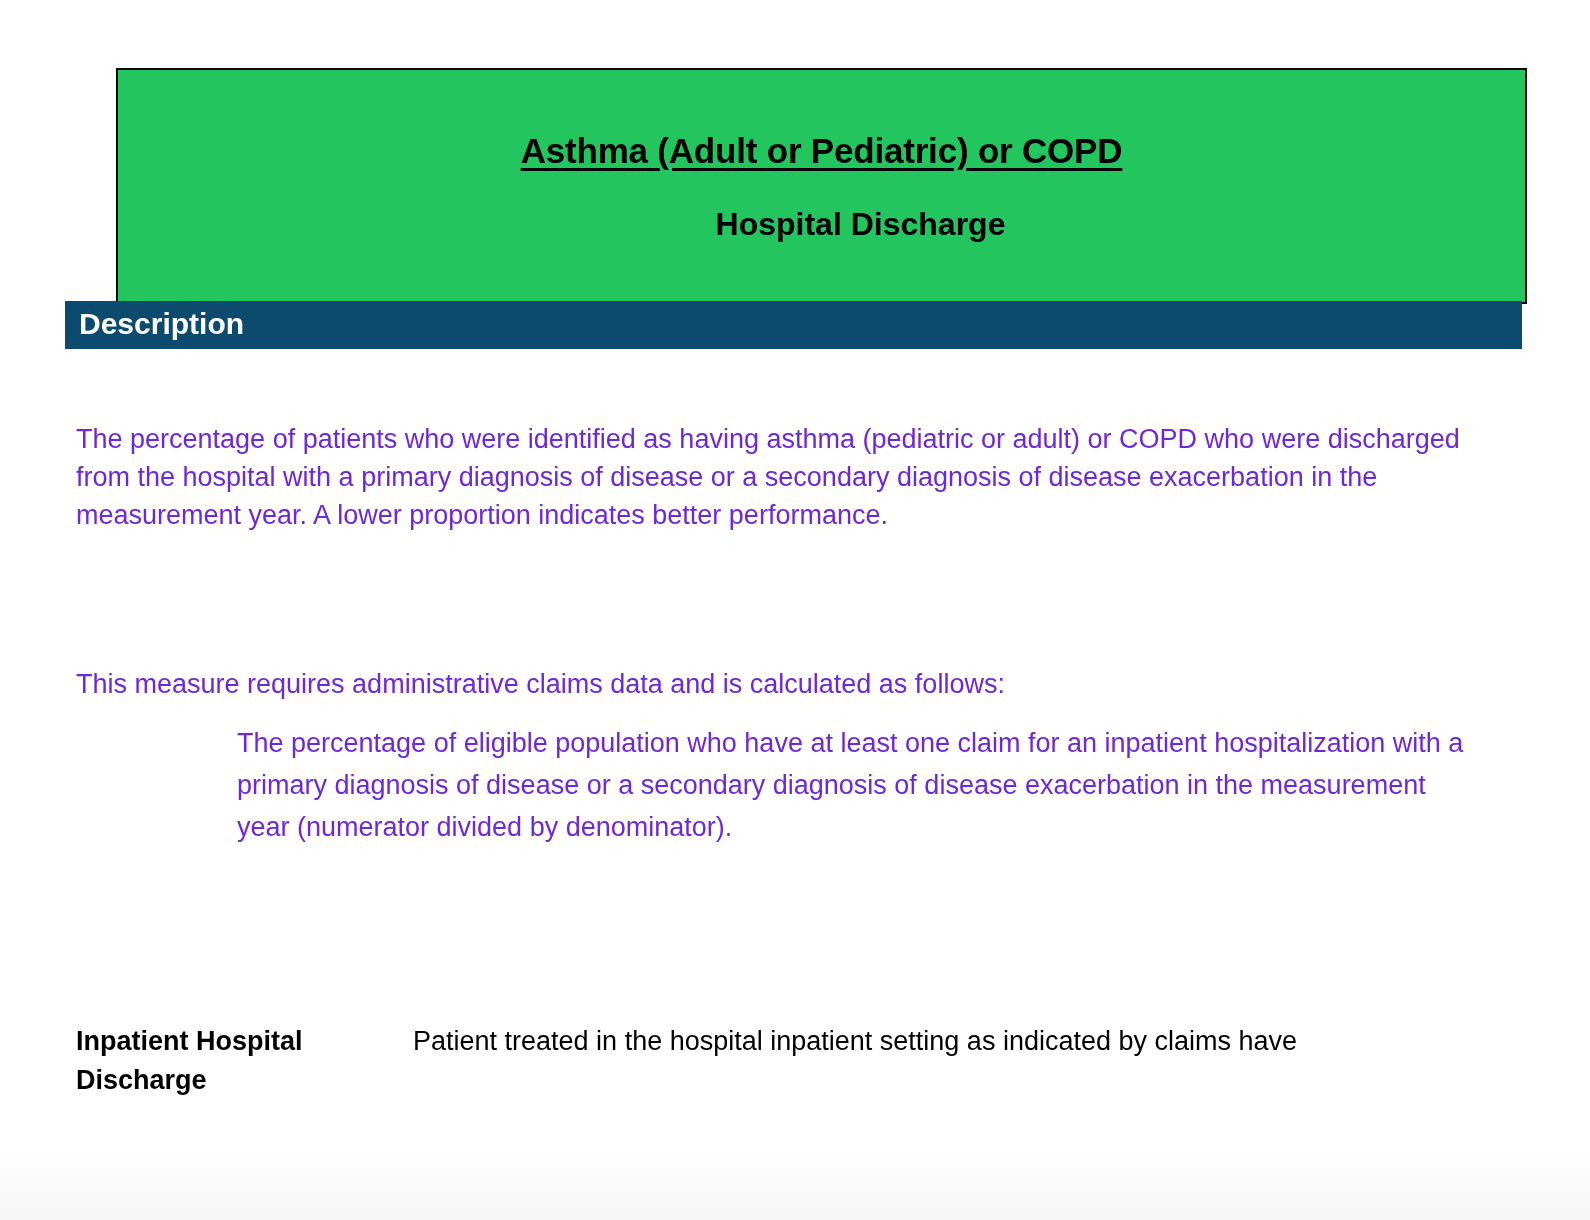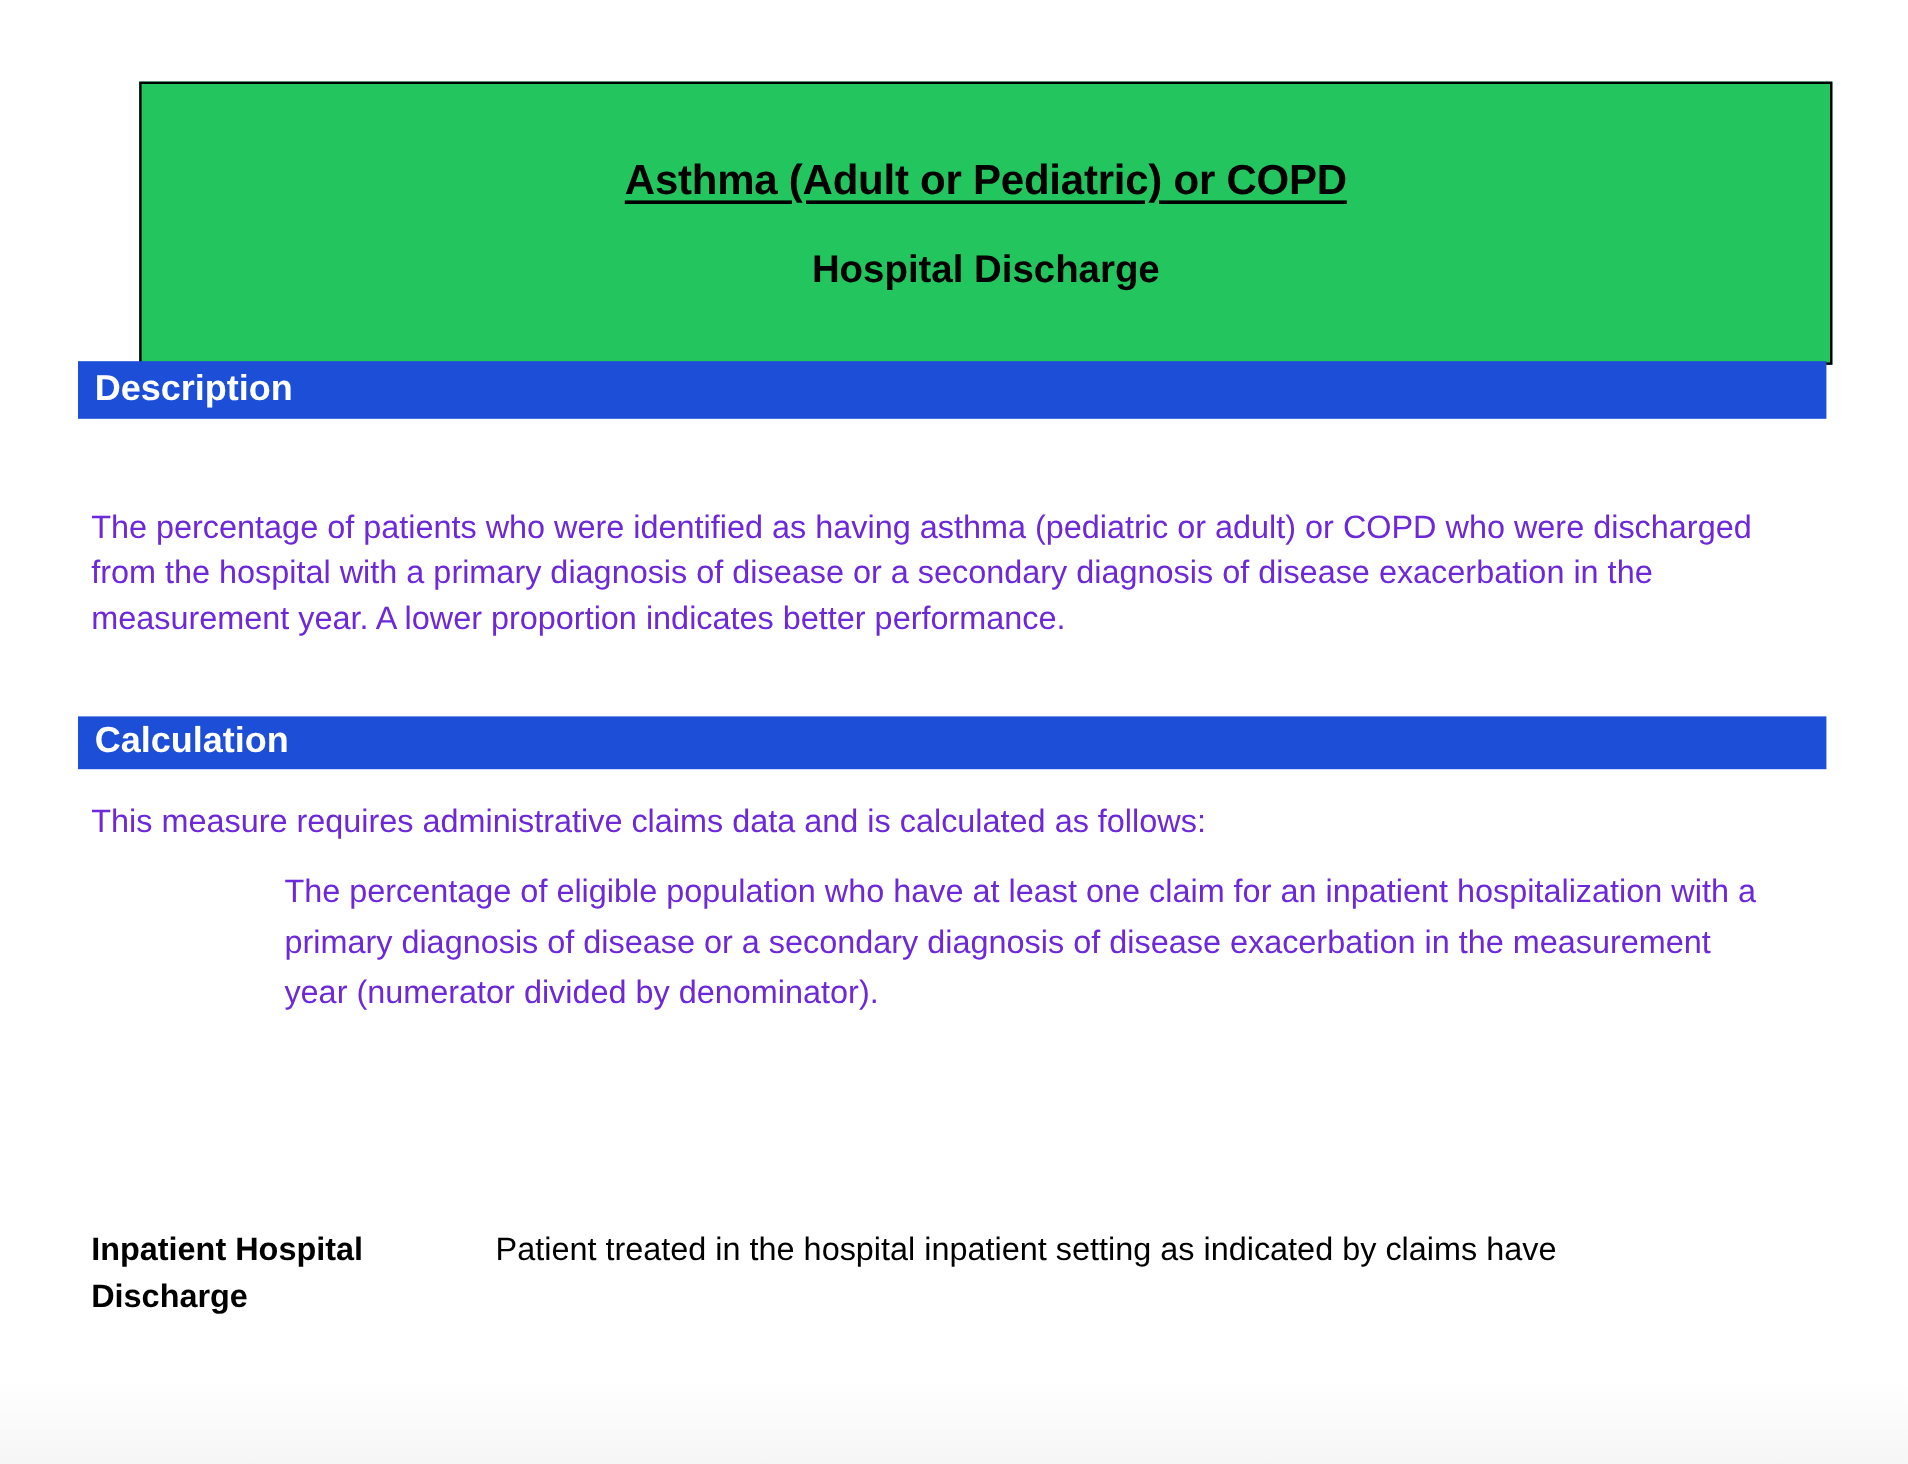--- a/index.html
+++ b/index.html
@@ -68,28 +68,29 @@
   }
   .title-sub {
     position: absolute;
     left: 0;
     top: 137px;
     width: 100%;
     text-align: center;
     font-size: 32px;
     font-weight: bold;
     line-height: 1.1;
+    padding-left: 39px;
   }
 
   
   .section-bar {
     position: absolute;
     left: 65px;
     width: 1457px;
-    background: #1d4ed8;
+    background: #0c4a6e;
     color: #ffffff;
     z-index: 2;
   }
   .section-bar .bar-label {
     position: absolute;
     left: 14px;
     font-size: 30px;
     font-weight: bold;
     white-space: nowrap;
     line-height: 1;
@@ -165,23 +166,20 @@
       <span>Asthma (Adult or Pediatric) or COPD</span>
     </div>
     <div class="title-sub">Hospital Discharge</div>
   </div>
 
   <div class="section-bar" id="bar-description">
     <div class="bar-label">Description</div>
   </div>
   <div class="body-text" id="description-body">The percentage of patients who were identified as having asthma (pediatric or adult) or COPD who were discharged from the hospital with a primary diagnosis of disease or a secondary diagnosis of disease exacerbation in the measurement year. A lower proportion indicates better performance.</div>
 
-  <div class="section-bar" id="bar-calculation">
-    <div class="bar-label">Calculation</div>
-  </div>
   <div class="body-text" id="calculation-detail">The percentage of eligible population who have at least one claim for an inpatient hospitalization with a primary diagnosis of disease or a secondary diagnosis of disease exacerbation in the measurement year (numerator divided by denominator).</div>
   <div class="body-text" id="calculation-intro">This measure requires administrative claims data and is calculated as follows:</div>
 
   <table id="definitions-table">
     <tbody>
       <tr>
         <td class="def-term">Inpatient Hospital Discharge</td>
         <td class="def-text">Patient treated in the hospital inpatient setting as indicated by claims have</td>
       </tr>
     </tbody>

